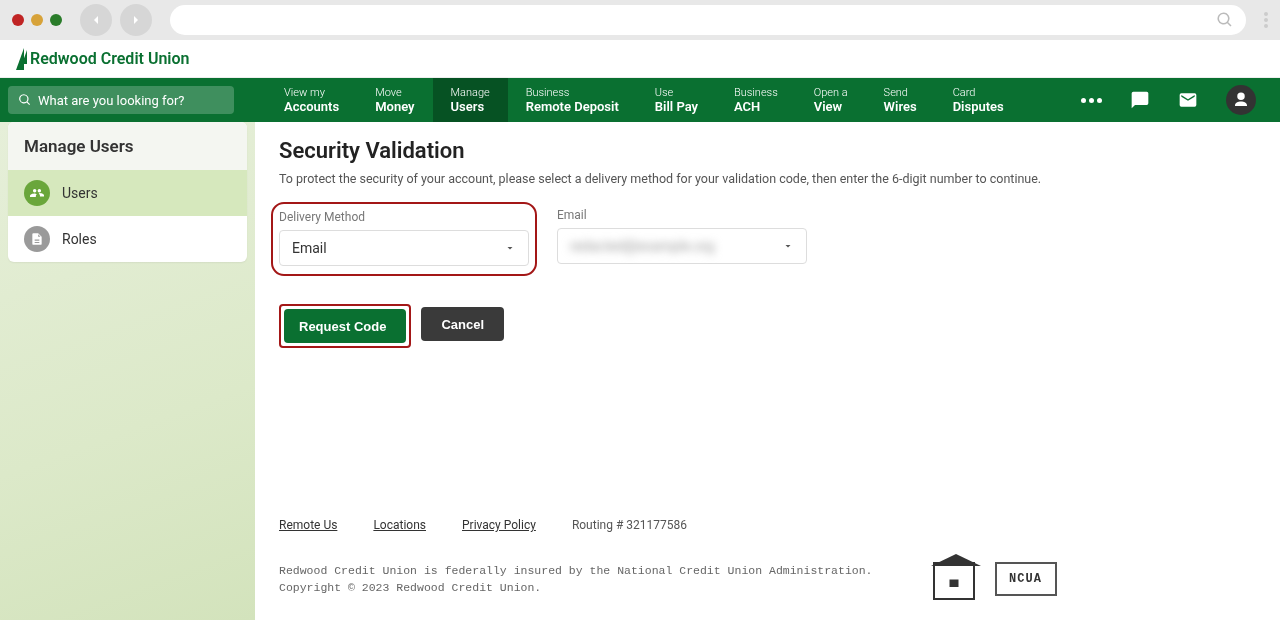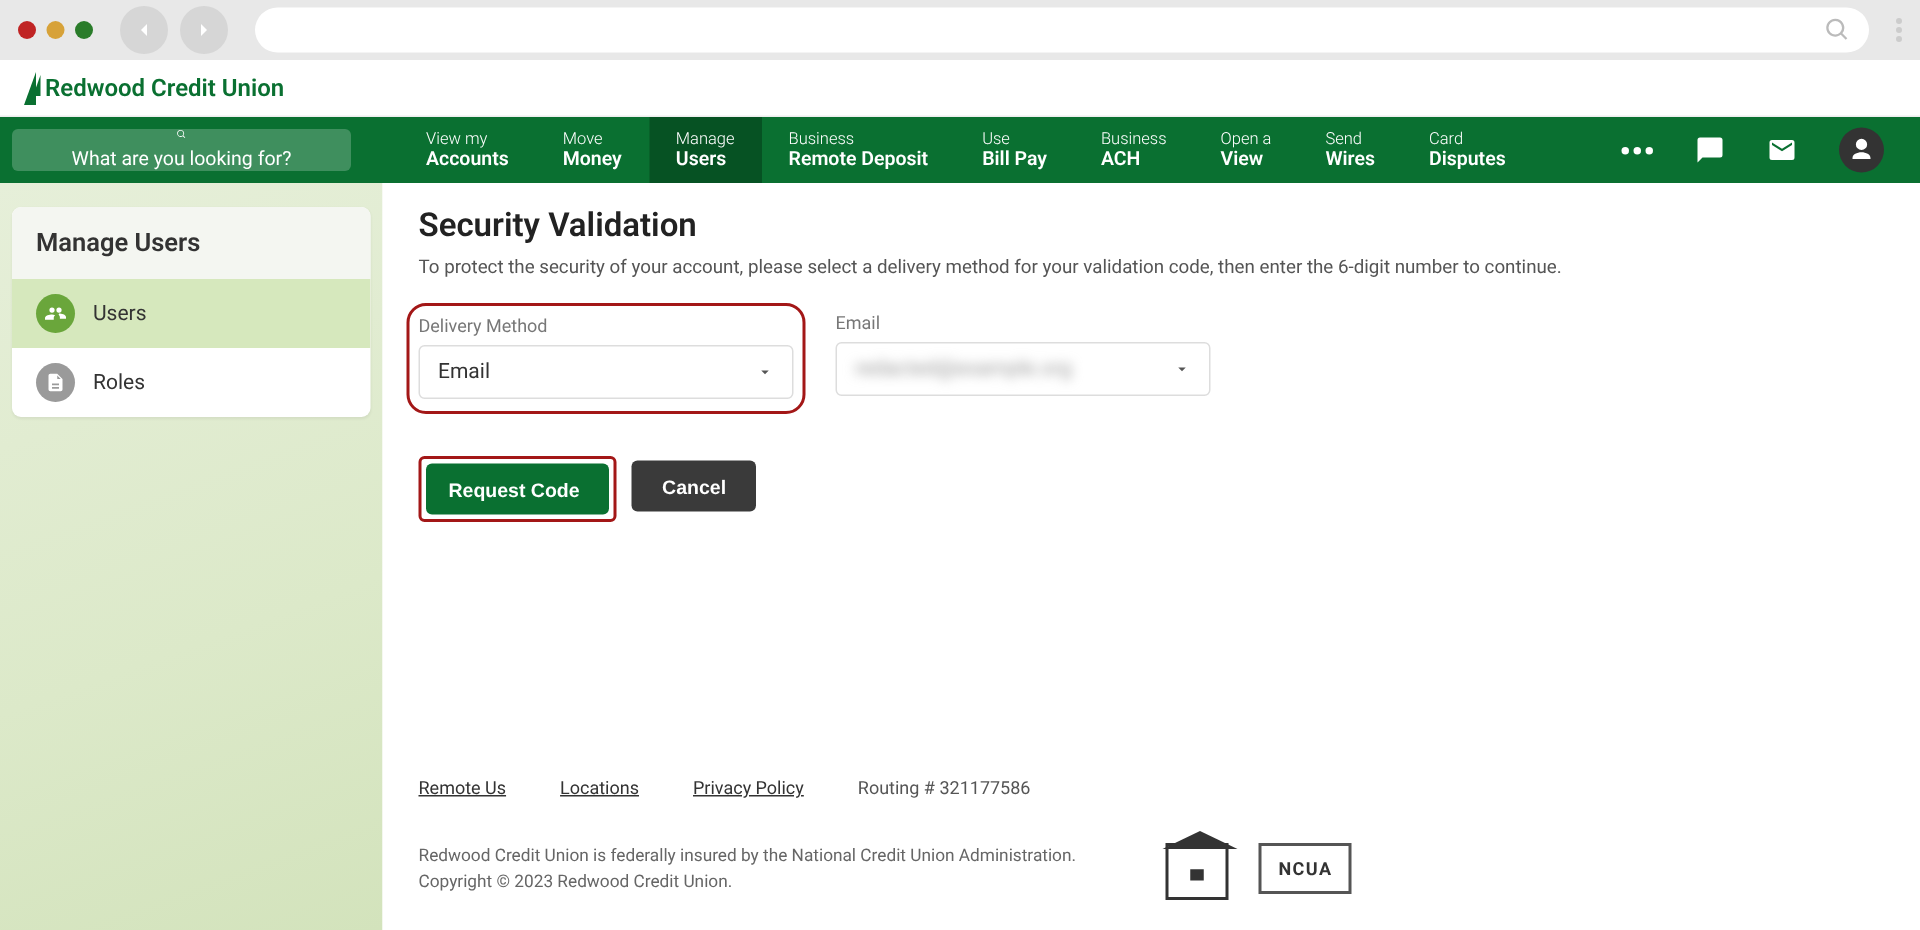--- a/index.html
+++ b/index.html
@@ -20,35 +20,35 @@
 
     
     .logo-bar { height: 38px; background: #fff; display: flex; align-items: center; padding: 0 16px; border-bottom:1px solid #eee;}
     .logo { display:flex; align-items:center; gap:6px; color:#0a7031; font-weight:600; font-size:16px;}
     .logo-icon { width:0; height:0; border-left:8px solid transparent; border-right: 0 solid transparent; border-bottom: 22px solid #0a7031; position:relative;}
     .logo-icon::after { content:""; position:absolute; left:-2px; top:2px; width:0;height:0; border-left:5px solid transparent; border-bottom:14px solid #0a7031;}
 
     
     .main-nav { height: 44px; background: #0a7031; display:flex; align-items:stretch; color:#fff; }
     .search-wrap { display:flex; align-items:center; padding:0 8px;}
-    .search-box { width:226px; height:28px; background: rgba(255,255,255,0.22); border-radius:4px; display:flex; align-items:center; padding:0 10px; gap:6px; font-size:13px; color:#fff;flex-direction:column;}
+    .search-box { width:226px; height:28px; background: rgba(255,255,255,0.22); border-radius:4px; display:flex; align-items:center; padding:0 10px; gap:6px; font-size:13px; color:#fff;}
     .nav-items { display:flex; margin-left:24px;}
     .nav-item { padding: 6px 18px; display:flex; flex-direction:column; justify-content:center; font-size:12px; line-height:1.2; cursor:pointer;}
     .nav-item.active { background:#065223;}
     .nav-item .line1 { font-weight:300; font-size:11px;}
     .nav-item .line2 { font-weight:600; font-size:13px;}
     .nav-icons { margin-left:auto; display:flex; align-items:center; gap:28px; padding:0 24px;}
     .nav-more { display:flex; gap:3px;}
     .nav-more span{ width:5px;height:5px;background:#fff;border-radius:50%;}
     .ic { width:20px;height:20px; fill:#fff;}
     .avatar-circle { width:30px;height:30px;border-radius:50%;background:#333; display:flex;align-items:center;justify-content:center;}
 
     
     .layout { display:flex; height: calc(620px - 40px - 38px - 44px); }
-    .sidebar { width:255px; padding:16px 8px; background: linear-gradient(160deg, #e6efd9 0%, #dce9c9 60%, #d3e3bc 100%); }
+    .sidebar { width:255px; padding:0 8px; background: linear-gradient(160deg, #e6efd9 0%, #dce9c9 60%, #d3e3bc 100%); }
     .side-card { background:#fff; border-radius:6px; overflow:hidden; box-shadow:0 1px 2px rgba(0,0,0,0.06);}
     .side-title { padding:14px 16px; font-size:17px; font-weight:600; color:#333; background:#f4f6f1;}
     .side-item { display:flex; align-items:center; gap:12px; padding:10px 16px; font-size:14px; color:#333; cursor:pointer;}
     .side-item.active { background:#d6e8bd;}
     .side-ic { width:26px;height:26px;border-radius:50%; display:flex;align-items:center;justify-content:center; }
     .side-ic.green { background:#6aa63b; }
     .side-ic.grey { background:#9a9a9a; }
     .side-ic svg{ width:14px;height:14px;fill:#fff;}
 
     .content { flex:1; padding:16px 34px 0 24px; background:#fff; overflow:auto; display:flex; flex-direction:column;}
@@ -67,21 +67,21 @@
     .btn-row { display:flex; gap:10px; margin-top:4px;}
     .btn { height:34px; padding:0 20px; border-radius:4px; font-size:13px; font-weight:600; display:flex;align-items:center; cursor:pointer; border:none;}
     .btn-primary { background:#0a7031; color:#fff;padding-left:15px;}
     .btn-secondary { background:#3a3a3a; color:#fff;}
     .btn-highlight { border:2.5px solid #a31717; padding:3px; border-radius:4px;}
 
     .footer { margin-top:auto; padding:30px 0 20px; font-size:12px; color:#555;}
     .footer-links { display:flex; gap:36px; margin-bottom:30px;}
     .footer-links a { color:#333; text-decoration:underline; cursor:pointer;}
     .routing { text-decoration:none !important; color:#555;}
-    .footer-bottom { display:flex; gap:60px; align-items:flex-start;}
+    .footer-bottom { display:flex; gap:60px; align-items:flex-start;font-family:Liberation Mono, monospace;}
     .footer-text { font-size:11.5px; color:#666; line-height:1.5;}
     .footer-logos { display:flex; gap:20px;}
     .eho { width:42px;height:38px; border:2px solid #333; display:flex;align-items:center;justify-content:center; position:relative;}
     .eho::before{ content:""; position:absolute; top:-10px; left:-4px; width:0;height:0; border-left:25px solid transparent;border-right:25px solid transparent;border-bottom:12px solid #333;}
     .ncua { width:62px; height:34px; border:2px solid #555; display:flex; align-items:center; justify-content:center; font-weight:700; font-size:12px; letter-spacing:1px; color:#333;text-align:right;}
   </style>
 </head>
 <body>
 
 <div class="browser-chrome">

